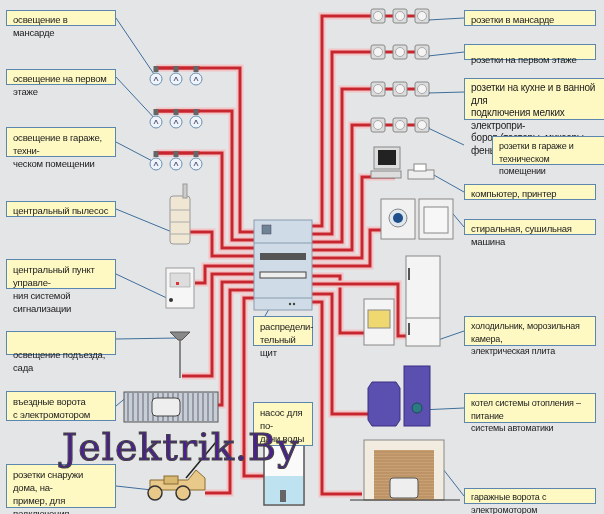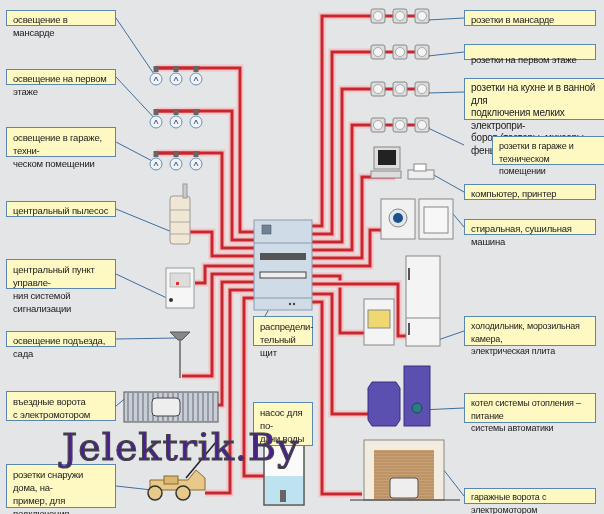--- a/index.html
+++ b/index.html
@@ -314,21 +314,21 @@
       </g>
 </svg>
 
 <div class="lbl" style="left:6px;top:10px;width:110px;height:16px;padding-top:2px"><span>освещение в мансарде</span></div>
 <div class="lbl" style="left:6px;top:69px;width:110px;height:16px;padding-top:2px"><span>освещение на первом этаже</span></div>
 <div class="lbl" style="left:6px;top:127px;width:110px;height:30px;white-space:pre-line"><span>освещение в гараже, техни-
 ческом помещении</span></div>
 <div class="lbl" style="left:6px;top:201px;width:110px;height:16px;padding-top:2px"><span>центральный пылесос</span></div>
 <div class="lbl" style="left:6px;top:259px;width:110px;height:30px;white-space:pre-line"><span>центральный пункт управле-
 ния системой сигнализации</span></div>
-<div class="lbl" style="left:6px;top:331px;width:110px;height:16px;padding-top:2px"><span>освещение подъезда, сада</span></div>
+<div class="lbl" style="left:6px;top:331px;width:110px;height:24px;padding-top:16px"><span>освещение подъезда, сада</span></div>
 <div class="lbl" style="left:6px;top:391px;width:110px;height:30px;white-space:pre-line"><span>въездные ворота
 с электромотором</span></div>
 <div class="lbl" style="left:6px;top:464px;width:110px;height:44px;white-space:pre-line"><span>розетки снаружи дома, на-
 пример, для подключения
 газонокосилки</span></div>
 
 <div class="lbl" style="left:464px;top:10px;width:132px;height:16px;padding-top:2px"><span>розетки в мансарде</span></div>
 <div class="lbl" style="left:464px;top:44px;width:132px;height:16px;padding-top:8px"><span>розетки на первом этаже</span></div>
 <div class="lbl" style="left:464px;top:78px;width:143px;height:42px;white-space:pre-line;font-size:10px;line-height:12.5px"><span>розетки на кухне и в ванной для
 подключения мелких электропри-

